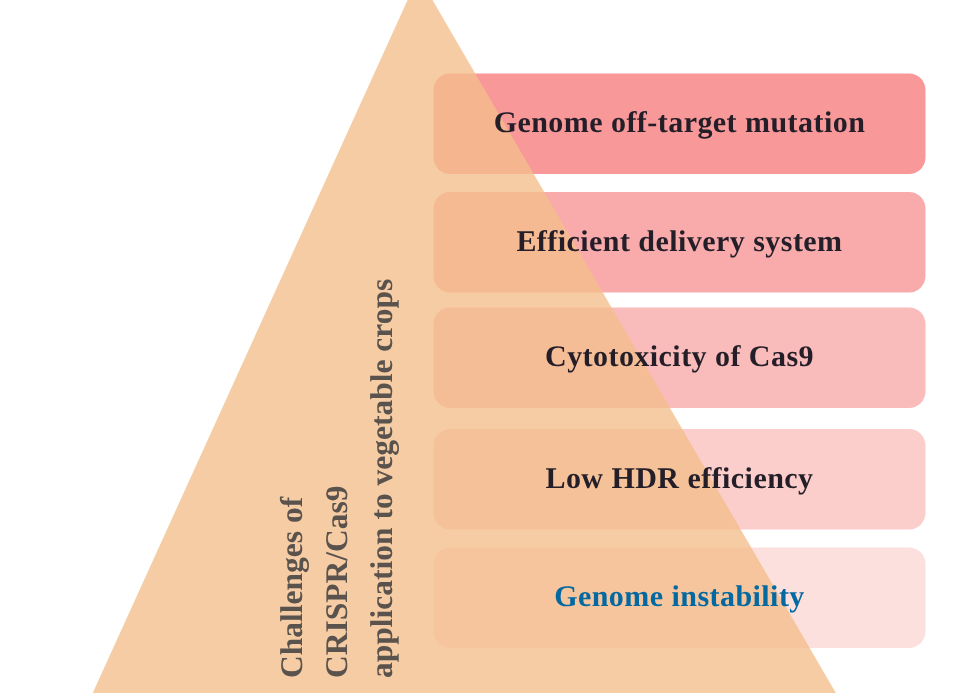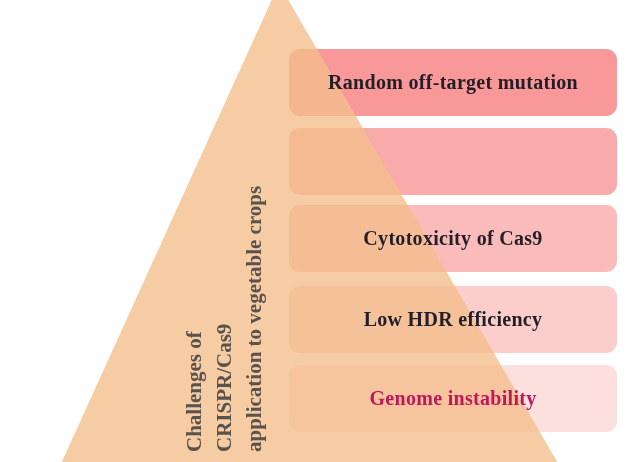--- a/index.html
+++ b/index.html
@@ -76,24 +76,25 @@
   <div class="box-bg y0" style="background-color: rgb(248, 152, 153);"></div>
   <div class="box-bg y1" style="background-color: rgb(249, 171, 172);"></div>
   <div class="box-bg y2" style="background-color: rgb(250, 187, 187);"></div>
   <div class="box-bg y3" style="background-color: rgb(251, 206, 203);"></div>
   <div class="box-bg y4" style="background-color: rgb(252, 224, 222);"></div>
 
   <svg class="triangle-svg" width="640" height="462" viewBox="0 0 640 462" aria-hidden="true">
     <polygon points="279,-16 55,477 566,477" fill="#F4BE8B" fill-opacity="0.78"></polygon>
   </svg>
 
-  <div class="box-label y0" style="color: rgb(35, 30, 40);">Random off-target mutation</div>
+  <div class="box-label y0" style="color: rgb(35, 30, 40);">Genome off-target mutation</div>
+  <div class="box-label y1" style="color: rgb(35, 30, 40);">Efficient delivery system</div>
   <div class="box-label y2" style="color: rgb(35, 30, 40);">Cytotoxicity of Cas9</div>
   <div class="box-label y3" style="color: rgb(35, 30, 40);">Low HDR efficiency</div>
-  <div class="box-label y4" style="color: #be185d;">Genome instability</div>
+  <div class="box-label y4" style="color: #0369a1;">Genome instability</div>
 
   <div class="pyramid-label" style="color: rgb(90, 82, 76);">
     <span class="line">Challenges of</span>
     <span class="line">CRISPR/Cas9</span>
     <span class="line">application to vegetable crops</span>
   </div>
 
 </div>
 
 </body></html>

